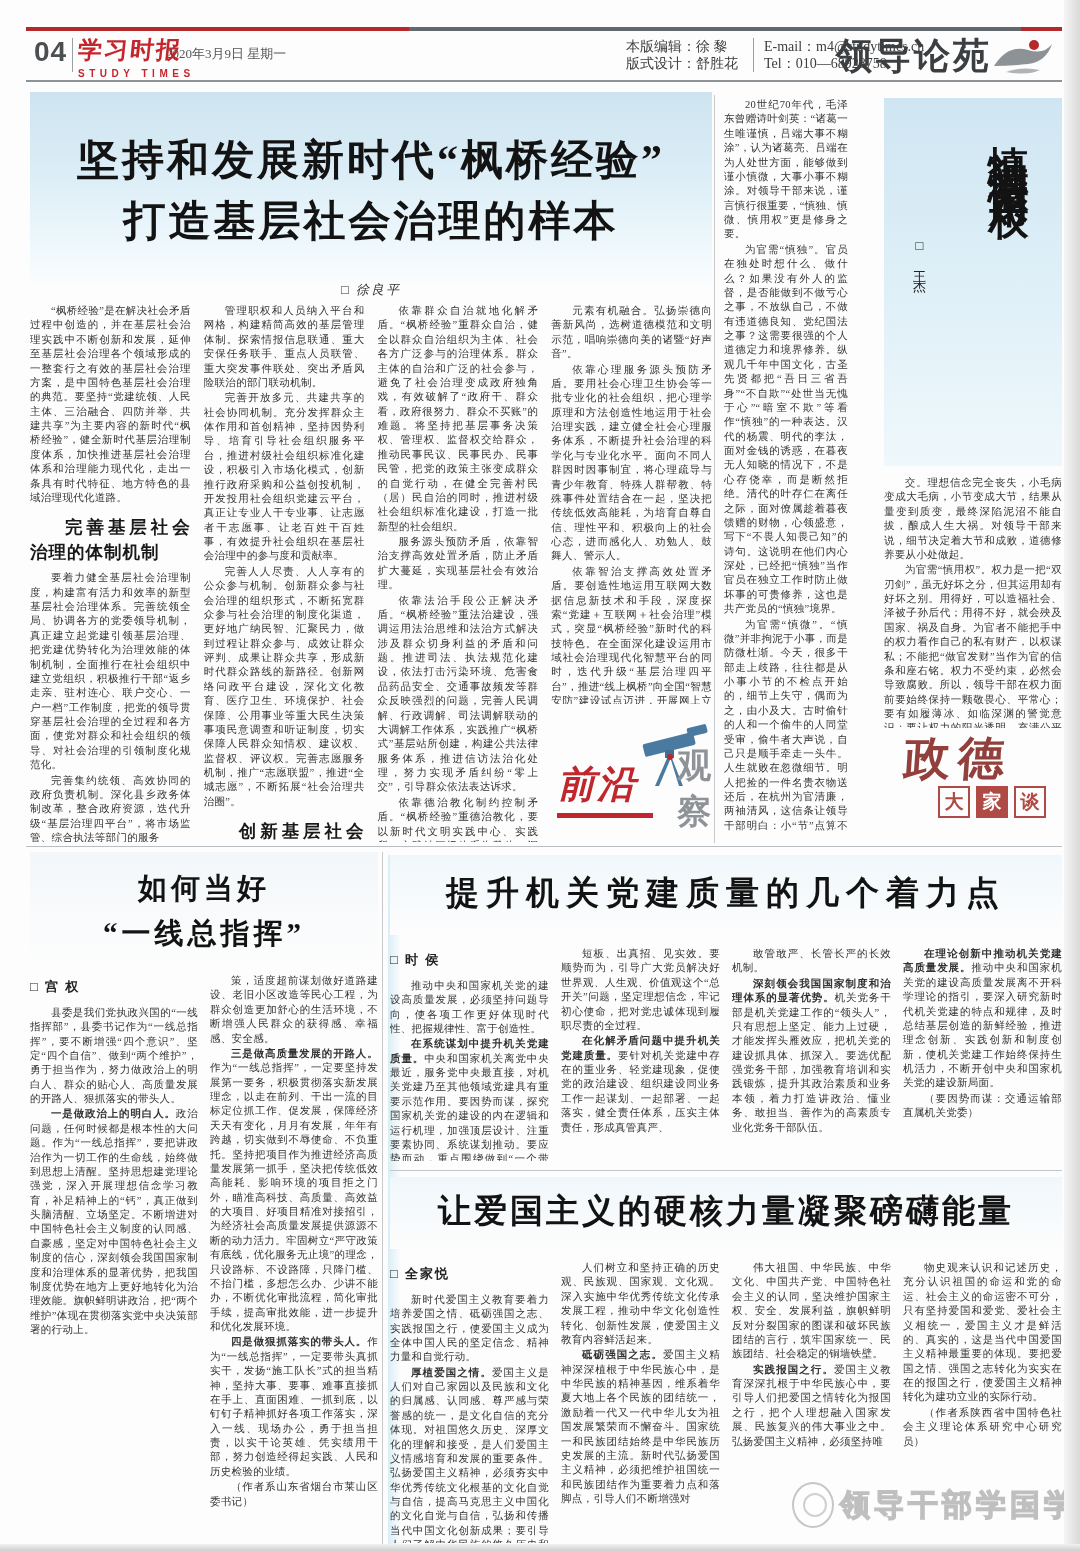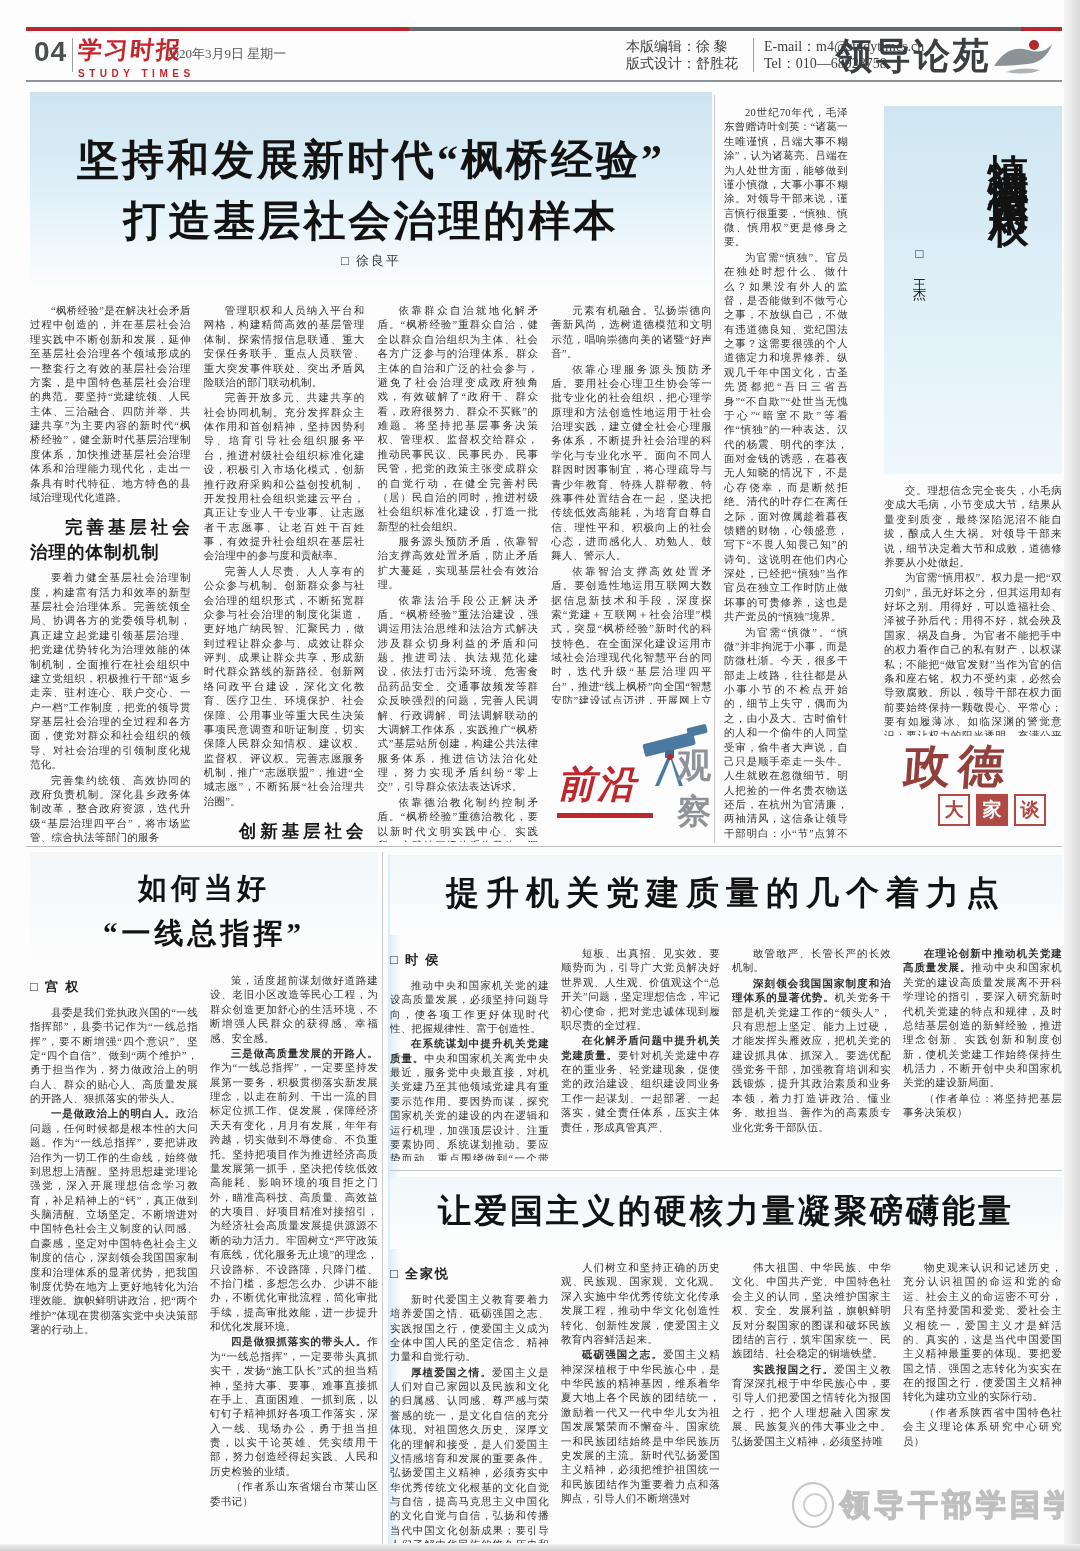--- a/index.html
+++ b/index.html
@@ -28,34 +28,34 @@
   .col p.para{margin:0 0 1px;text-indent:2em;}
   .col p.para b{font-weight:700;}
   .col h3.subhead{font-family:"Liberation Sans",sans-serif;font-size:17.5px;font-weight:700;color:#191919;
     line-height:1.4;margin:10px 0 7px;text-indent:2em;letter-spacing:1px;}
   .col p.byline-inline{font-weight:700;font-size:13px;margin:4px 0 10px;text-indent:0;letter-spacing:2px;color:#222;}
   
   .main-left{position:absolute;left:30px;top:92px;width:682px;height:752px;}
   .main-head{position:relative;width:100%;height:196px;text-align:center;
     background:linear-gradient(180deg,#cde4f0 0%,#ddeef7 45%,#f2fafd 85%,#fdfdfd 100%);}
   .main-title{padding-top:38px;font-weight:700;font-size:42px;letter-spacing:3px;color:#131313;line-height:1.45;}
-  .main-byline{margin-top:0;font-size:13px;color:#333;letter-spacing:2px;}
+  .main-byline{margin-top:29px;font-size:13px;color:#333;letter-spacing:2px;font-style:italic;}
   .main-cols{position:absolute;left:0;top:212px;width:100%;height:538px;display:flex;gap:13px;}
   .main-cols .col{flex:1;height:100%;}
   .col4wrap{position:relative;}
   .col4wrap .coltext{height:400px;overflow:hidden;}
   
   .qy-badge{position:absolute;left:6px;bottom:6px;width:158px;height:112px;}
   .qy-front{position:absolute;left:0;bottom:26px;font-weight:700;font-style:italic;font-size:38px;color:#c0272d;letter-spacing:2px;}
   .qy-underline{position:absolute;left:0;bottom:18px;width:96px;height:5px;background:#c0272d;}
   .qy-watch{position:absolute;left:84px;bottom:0;font-weight:700;font-size:34px;color:#8f9398;letter-spacing:3px;margin-left:36px;}
   .qy-scope{position:absolute;right:4px;top:0;}
   
   .vdiv{position:absolute;width:1px;background:#c9c9c9;}
-  .right-art{position:absolute;left:718px;top:92px;width:344px;height:752px;}
+  .right-art{position:absolute;left:718px;top:84px;width:344px;height:752px;}
   .rcol1{position:absolute;left:6px;top:14px;width:124px;height:736px;}
   .rtitle-block{position:absolute;left:166px;top:14px;width:178px;height:368px;
     background:linear-gradient(180deg,#cfe6f2 0%,#e0f0f8 55%,#eff8fc 100%);}
   .v-title{position:absolute;right:34px;top:16px;writing-mode:vertical-rl;font-weight:700;font-size:40px;
     color:#131313;letter-spacing:9px;line-height:1;}
   .v-byline{position:absolute;left:26px;top:140px;writing-mode:vertical-rl;font-size:13px;color:#222;letter-spacing:8px;}
   .rcol2{position:absolute;left:166px;top:392px;width:178px;height:252px;}
   
   .zd-badge{position:absolute;left:186px;top:652px;width:158px;height:96px;}
   .zd-big{font-weight:700;font-size:46px;color:#93403c;letter-spacing:8px;line-height:1;transform:skewX(-4deg);display:inline-block;}
@@ -246,21 +246,21 @@
       <div class="col">
           <p class="para">短板、出真招、见实效。要顺势而为，引导广大党员解决好世界观、人生观、价值观这个“总开关”问题，坚定理想信念，牢记初心使命，把对党忠诚体现到履职尽责的全过程。</p>
           <p class="para"><b>在化解矛盾问题中提升机关党建质量。</b>要针对机关党建中存在的重业务、轻党建现象，促使党的政治建设、组织建设同业务工作一起谋划、一起部署、一起落实，健全责任体系，压实主体责任，形成真管真严、</p>
         </div>
       <div class="col">
           <p class="para">敢管敢严、长管长严的长效机制。</p>
           <p class="para"><b>深刻领会我国国家制度和治理体系的显著优势。</b>机关党务干部是机关党建工作的“领头人”，只有思想上坚定、能力上过硬，才能发挥头雁效应，把机关党的建设抓具体、抓深入。要选优配强党务干部，加强教育培训和实践锻炼，提升其政治素质和业务本领，着力打造讲政治、懂业务、敢担当、善作为的高素质专业化党务干部队伍。</p>
         </div>
       <div class="col">
           <p class="para"><b>在理论创新中推动机关党建高质量发展。</b>推动中央和国家机关党的建设高质量发展离不开科学理论的指引，要深入研究新时代机关党建的特点和规律，及时总结基层创造的新鲜经验，推进理念创新、实践创新和制度创新，使机关党建工作始终保持生机活力，不断开创中央和国家机关党的建设新局面。</p>
-          <p class="para ending">（作者单位：将坚持把基层事务决策权）</p>
+          <p class="para ending">（要因势而谋：交通运输部直属机关党委）</p>
         </div>
     </div>
   </div>
 
   <div class="rule-party"></div>
 
   <div class="patriot-art">
     <div class="patriot-head">
       <div class="patriot-title">让爱国主义的硬核力量凝聚磅礴能量</div>
     </div>

